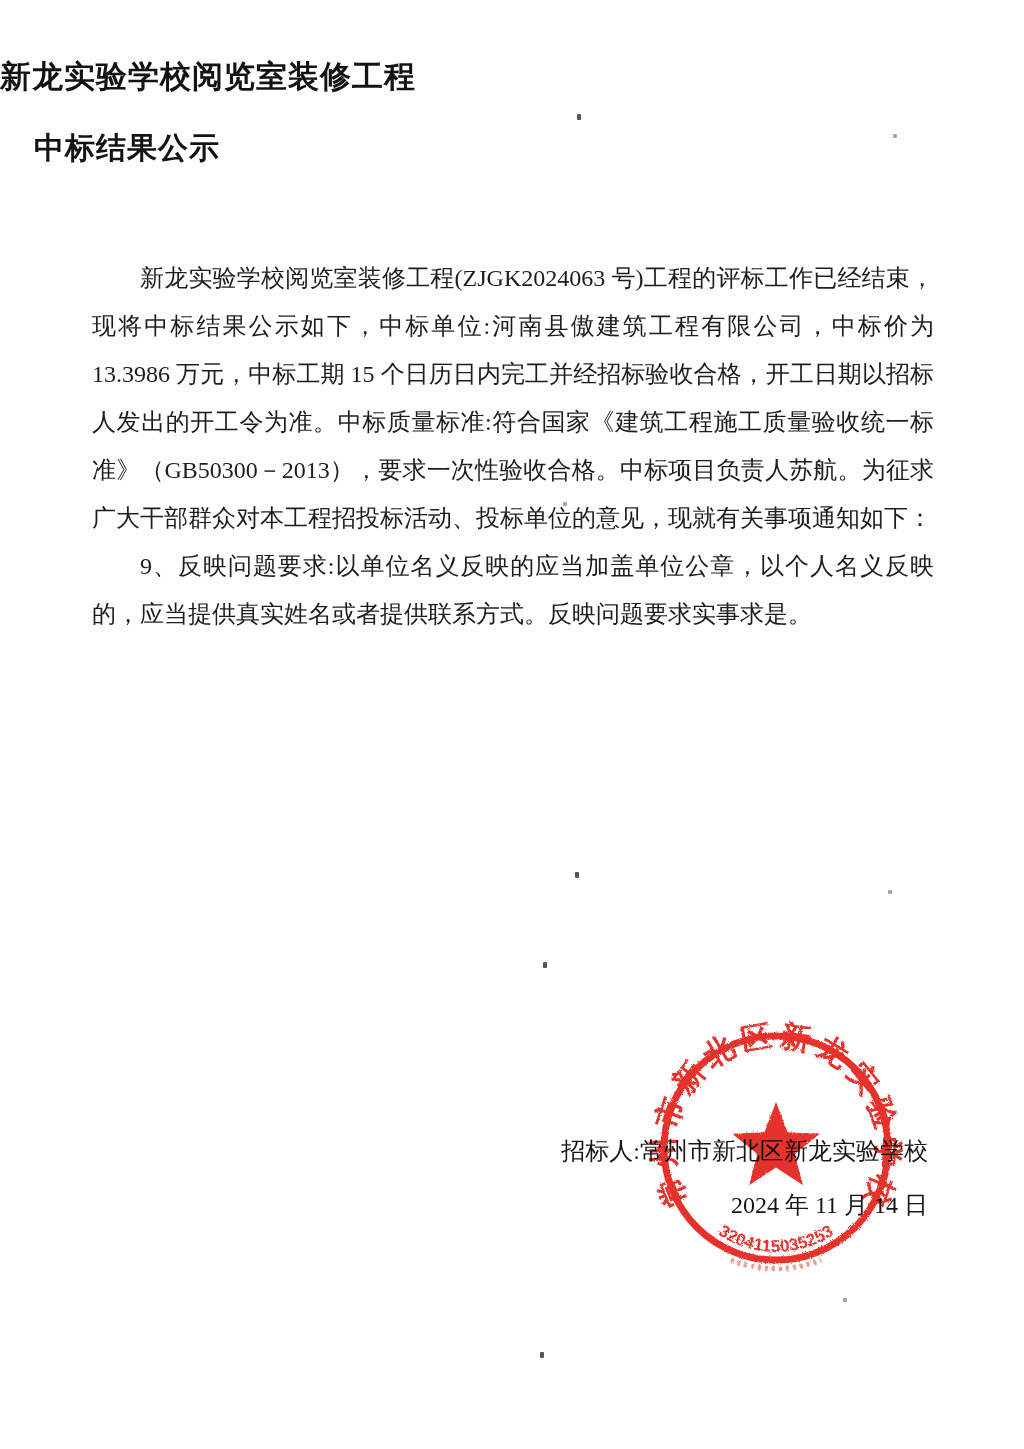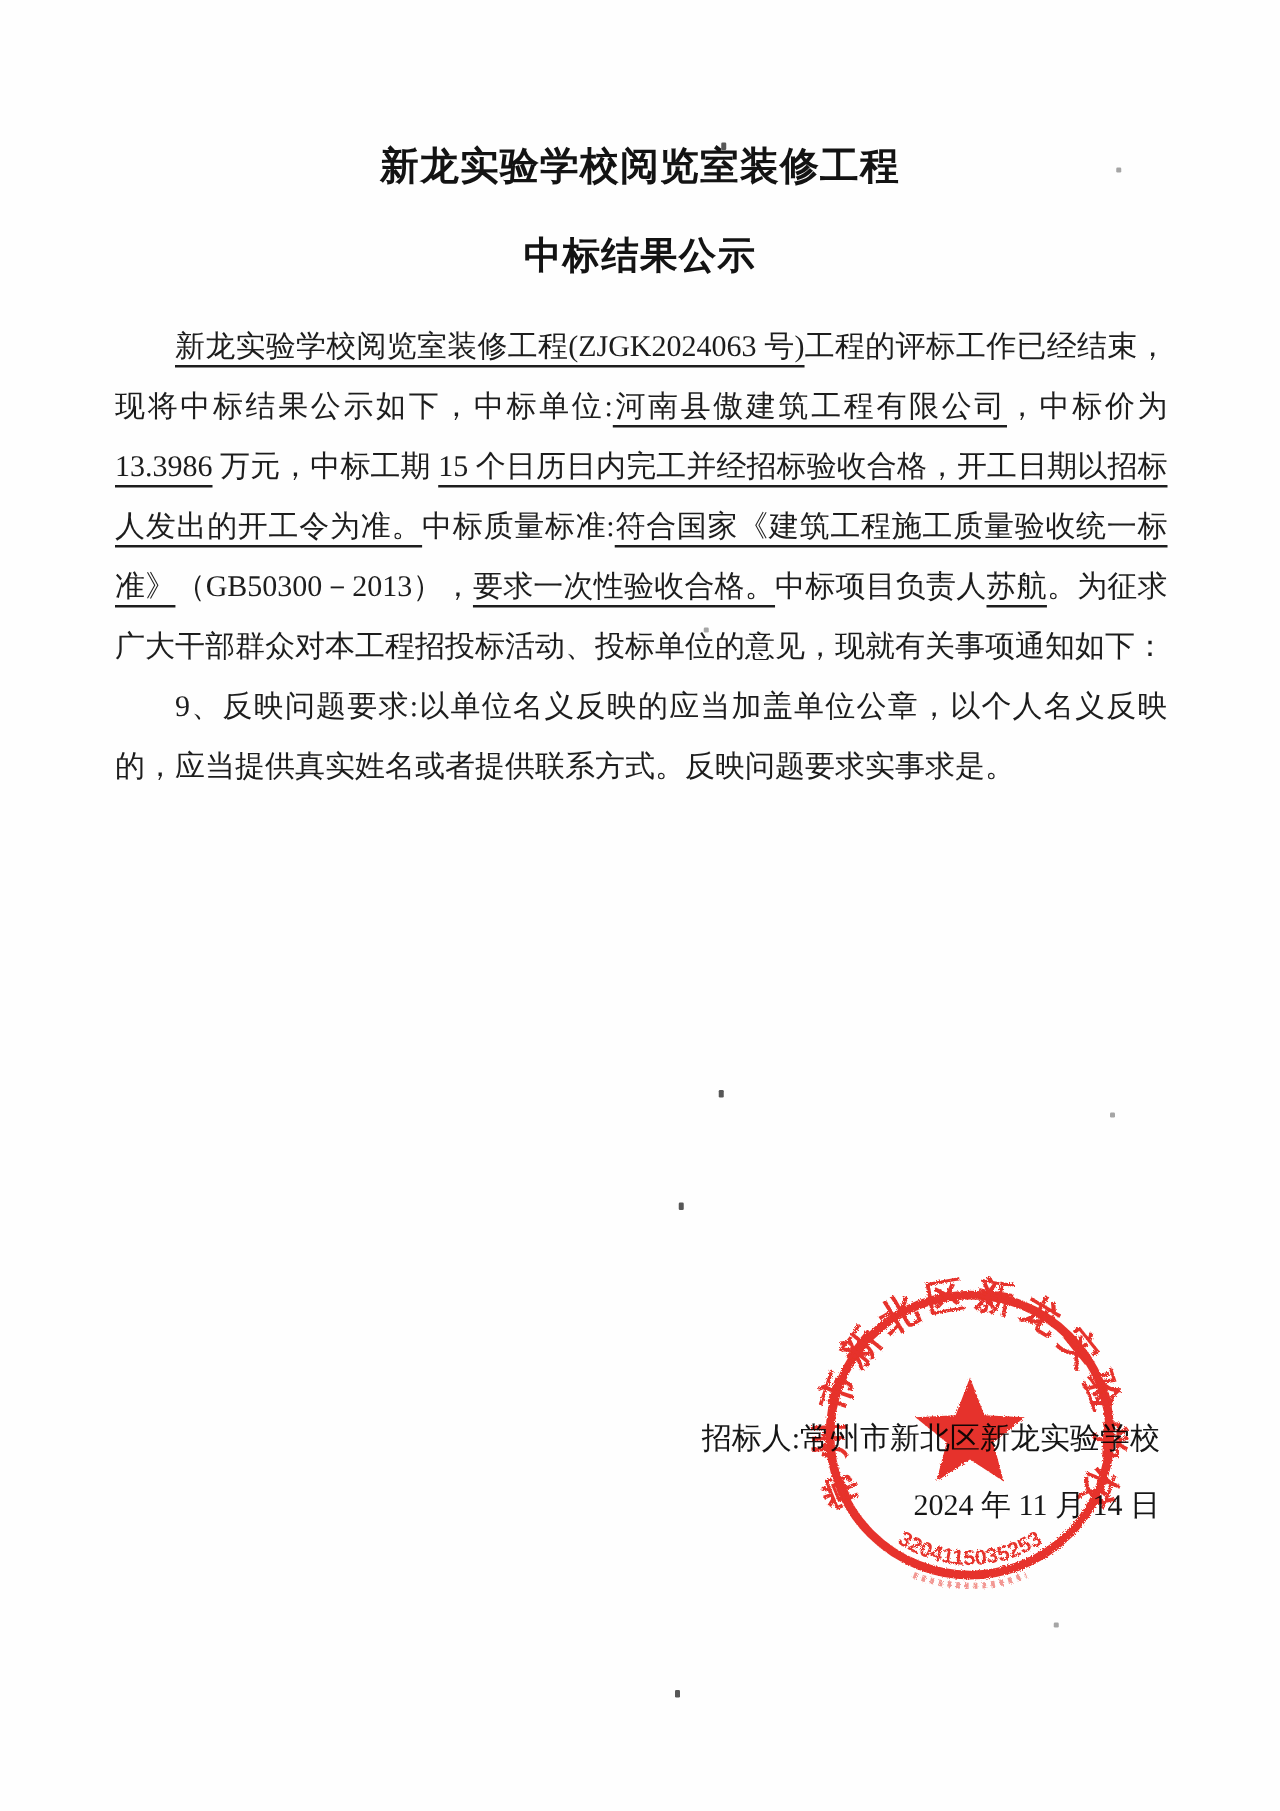--- a/index.html
+++ b/index.html
@@ -6,43 +6,42 @@
   body {
     width: 1024px; height: 1449px;
     position: relative;
     background: #fefefe;
     overflow: hidden;
     font-family: "Liberation Serif", "DejaVu Serif", serif;
     color: #1d1d1d;
   }
   .page { position: absolute; inset: 0; }
 
-  .title-block { margin-top: 112px; text-align: center; }
+  .title-block { margin-top: 56px; }
   .title-line1 {
     font-family: "Liberation Sans", "DejaVu Sans", sans-serif;
     font-weight: 700; font-size: 31px; letter-spacing: 1px;
     color: #131313;
   }
   .title-line2 {
     font-family: Liberation Serif, serif;
     font-weight: 700; font-size: 30px; letter-spacing: 1px;
-    margin-top: 30px; color: #131313;
+    margin-top: 30px; color: #131313; padding-left: 34px;
   }
 
   .body-text {
     position: absolute;
     left: 92px; top: 254px; width: 842px;
     font-size: 24px; line-height: 48px;
     text-align: justify;
     color: #1d1d1d;
   }
   .para { margin: 0; text-indent: 2em; }
   .para span { text-indent: 0; }
   .u {
-    text-decoration: underline;
     text-decoration-thickness: 2px;
     text-underline-offset: 7px;
     text-decoration-color: #1d1d1d;
   }
 
   .signature-block {
     position: absolute;
     right: 96px; top: 1124px;
     text-align: right;
     font-size: 24px; line-height: 54px;

